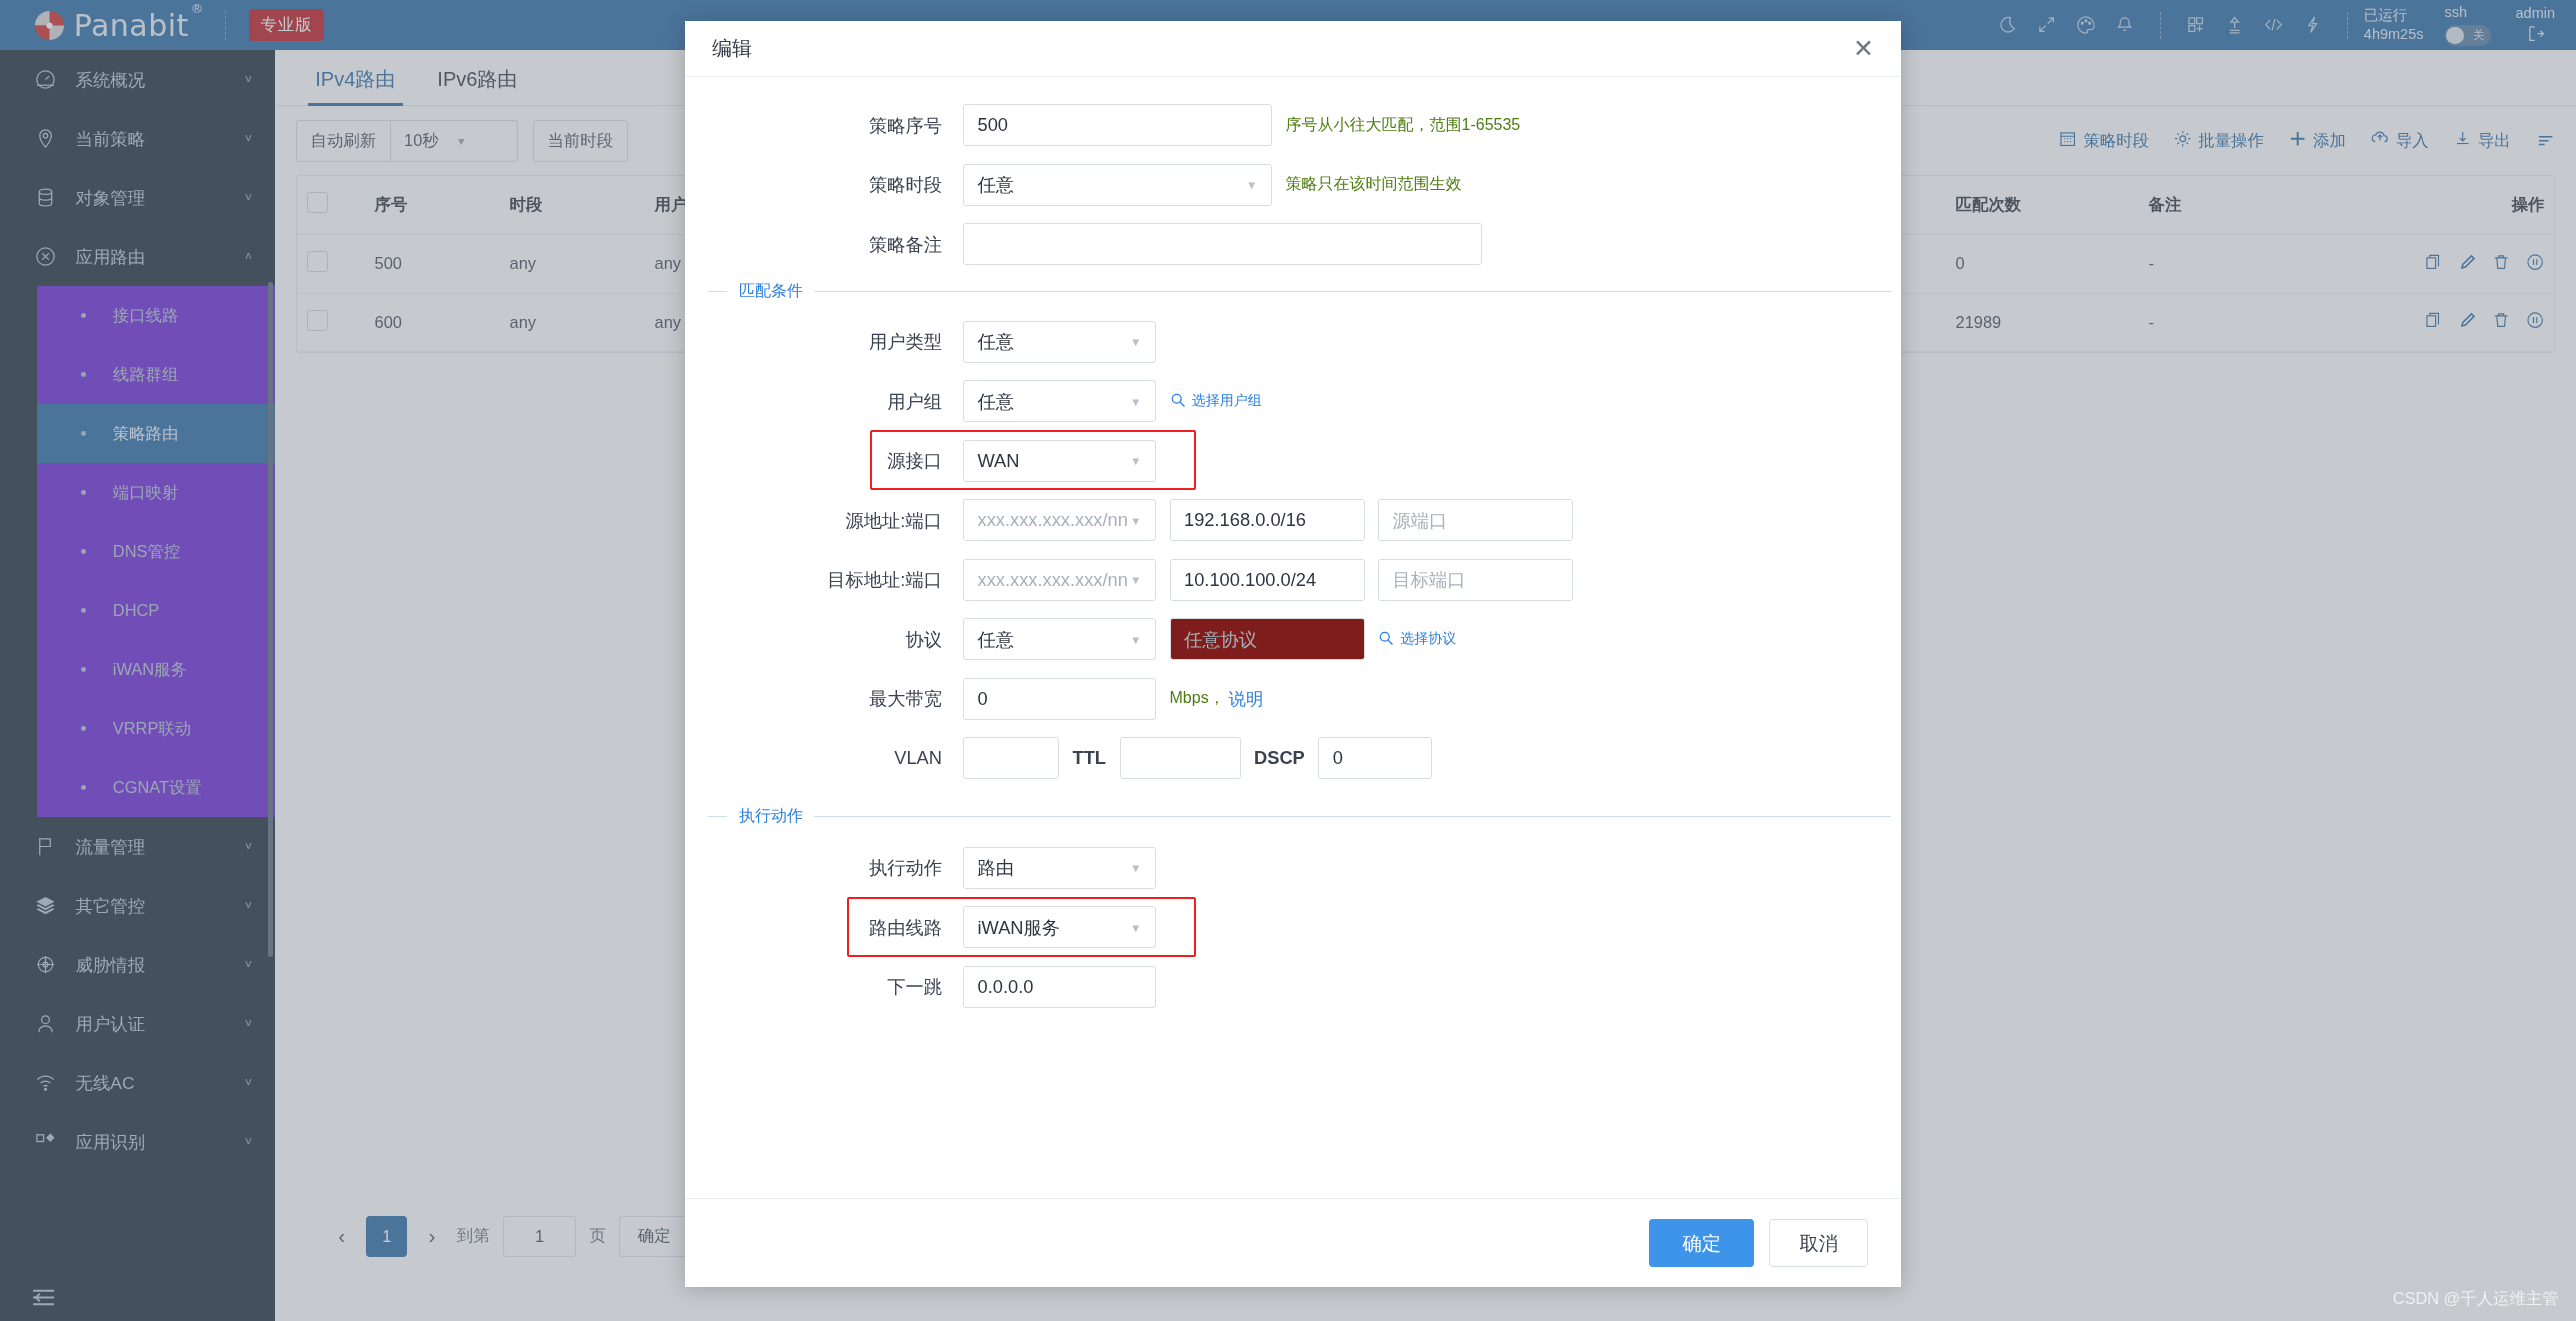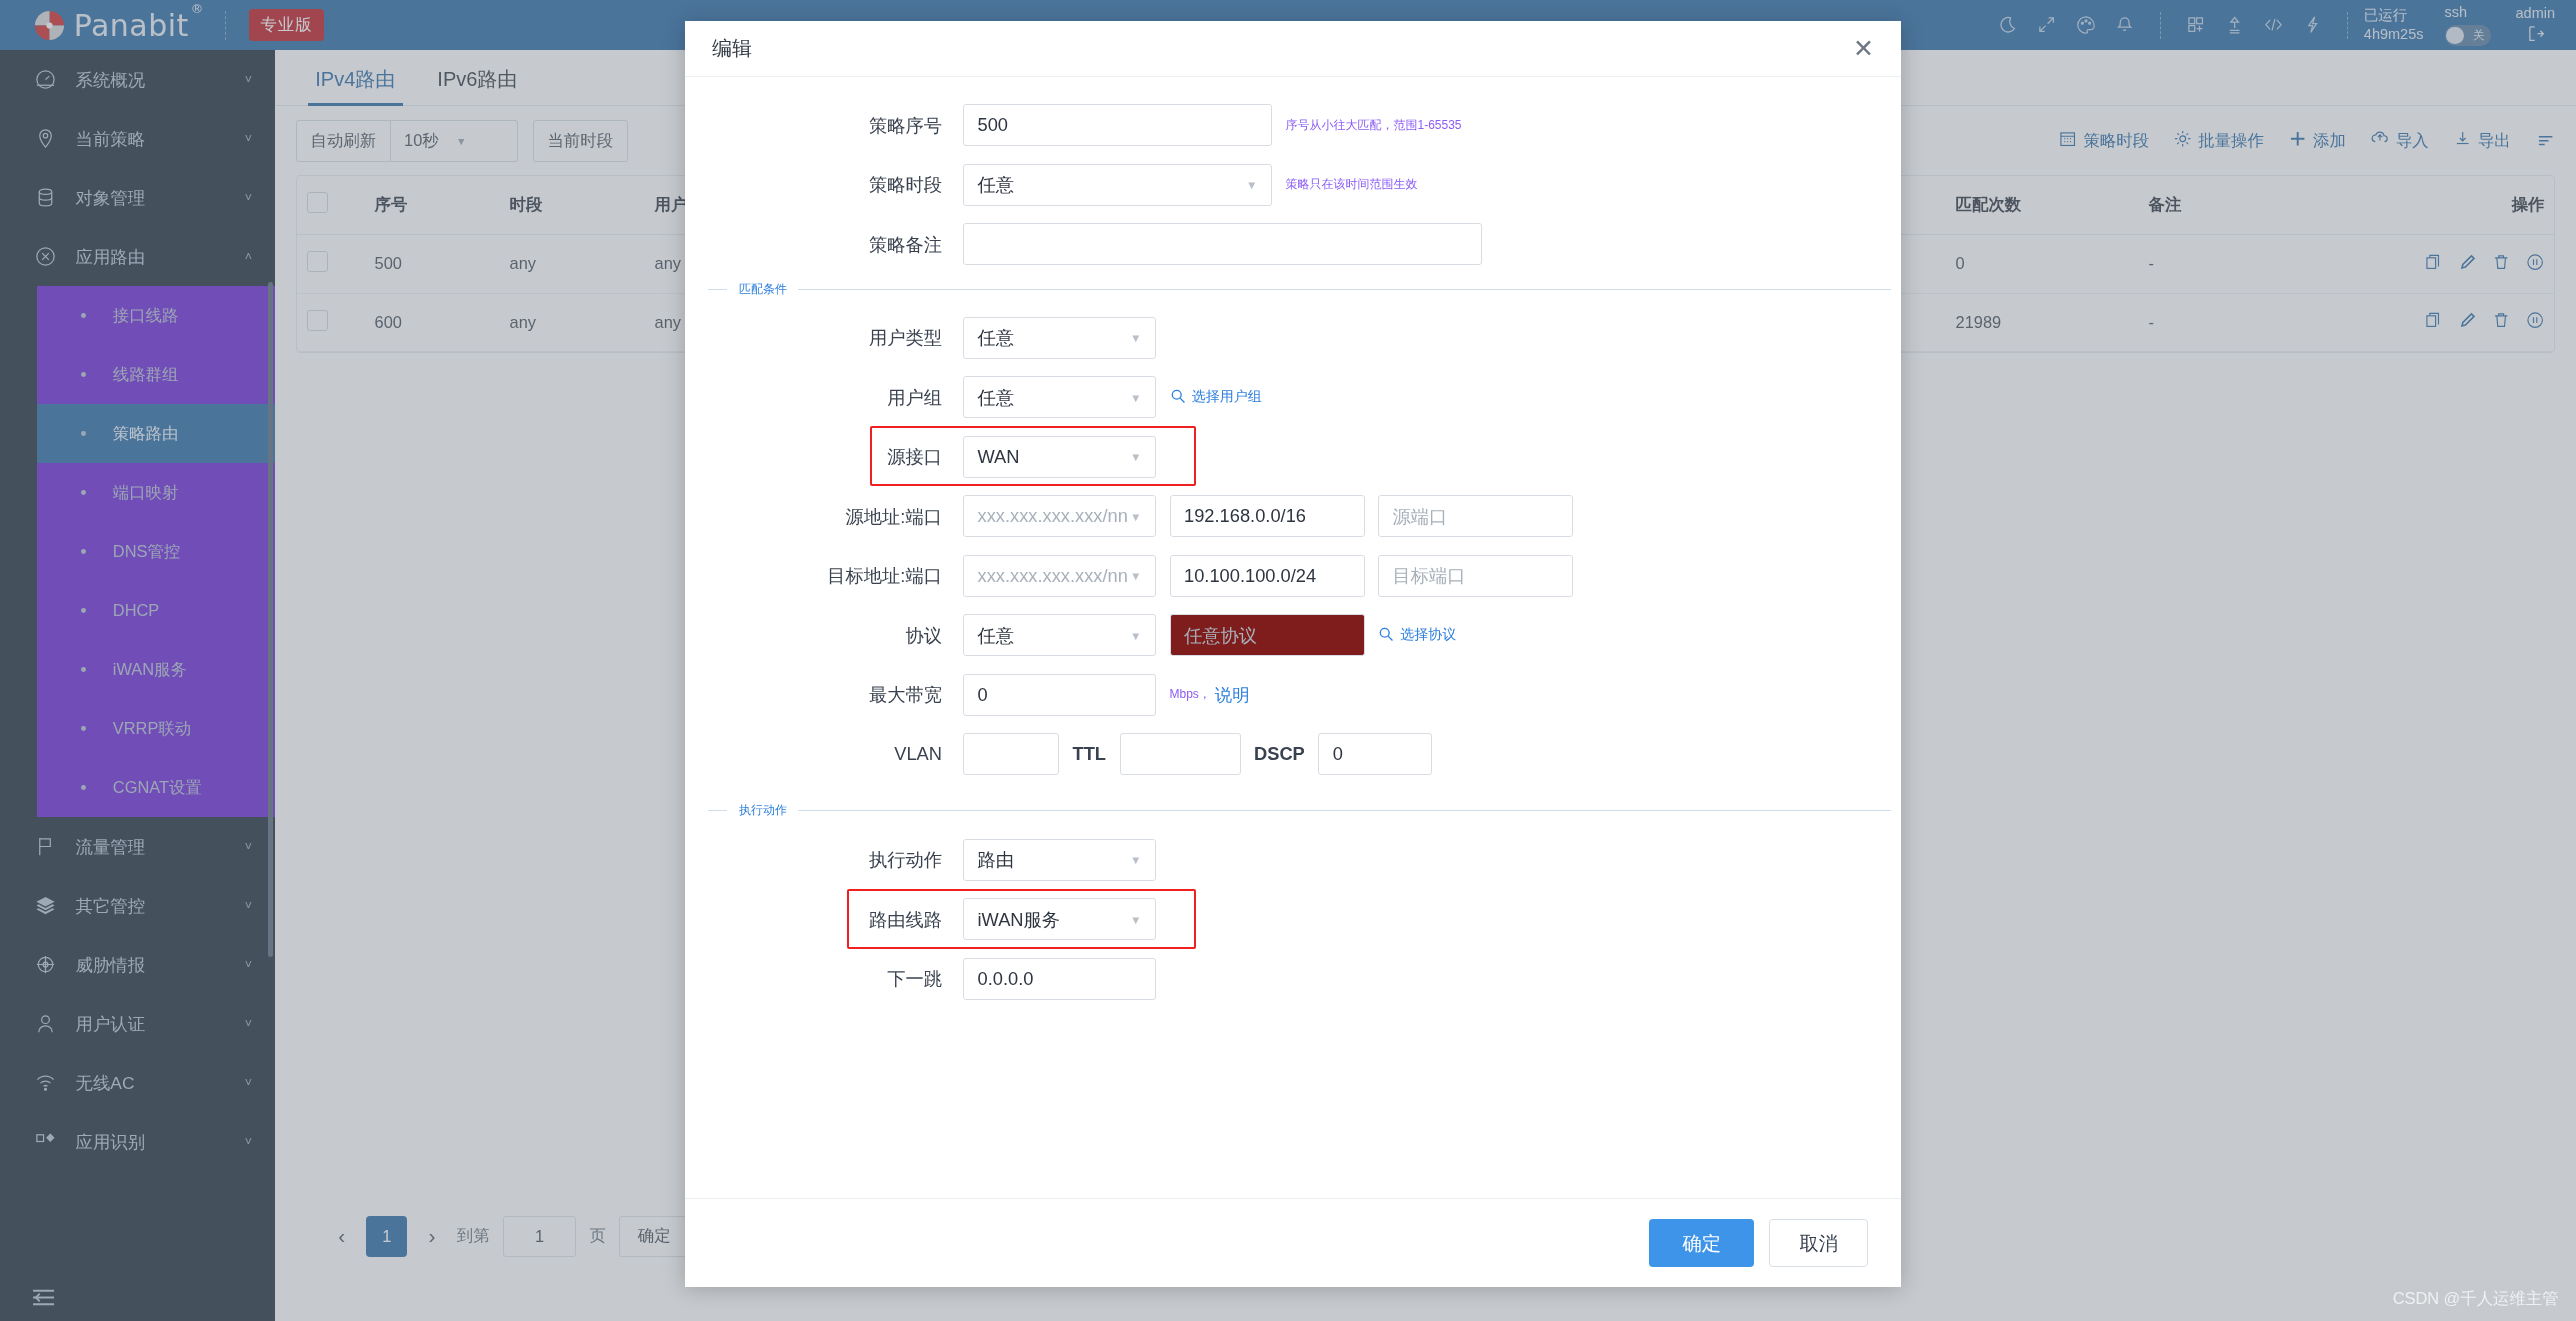--- a/index.html
+++ b/index.html
@@ -196,30 +196,30 @@
   .fctl {
     height: 42px; border: 1px solid #d8dde3; border-radius: 2.9px; background: #fff;
     display: flex; align-items: center; padding: 0 13.5px; font-size: 18.3px; color: #2e3540;
   }
   .fctl.ph { color: #a8b0ba; }
   .fctl.ro { background: #7f1d1d; }
   .fctl .dcaret { margin-left: auto; color: #b9c0c9; font-size: 11.6px; }
   .w-sel { width: 193px; }
   .w-text { width: 195px; }
   .w-wide { width: 309px; }
-  .hint { font-size: 12px; color: #8b5cf6; margin-left: 13.5px; }
+  .hint { font-size: 16px; color: #4d7c0f; margin-left: 13.5px; }
   .linkact { display: flex; align-items: flex-start; gap: 5.8px; color: #2c7fdd; font-size: 14px;
              margin-left: 13.5px; cursor: pointer; }
   .linkblue { color: #2c7fdd; cursor: pointer; }
 
   .legend-row {
     display: flex; align-items: center; margin: 9.6px 0 17.4px 0; padding-right: 9.6px;
   }
   .legend-dash { width: 19.3px; border-top: 1px solid #cfdcea; margin-left: 23px; }
-  .legend-txt { color: #2c7fdd; font-size: 12px; padding: 0 11.6px; }
+  .legend-txt { color: #2c7fdd; font-size: 16px; padding: 0 11.6px; }
   .legend-line { flex: 1; border-top: 1px solid #cfdcea; }
 
   .hl-box {
     position: absolute; border: 2.9px solid #f02020; border-radius: 1.9px;
     pointer-events: none;
   }
   .inline-lbl { font-size: 18.3px; color: #3a4250; font-weight: bold; margin: 0 13.5px; }
 
   .watermark {
     position: absolute; right: 17.4px; bottom: 11.6px; font-size: 16.4px;

